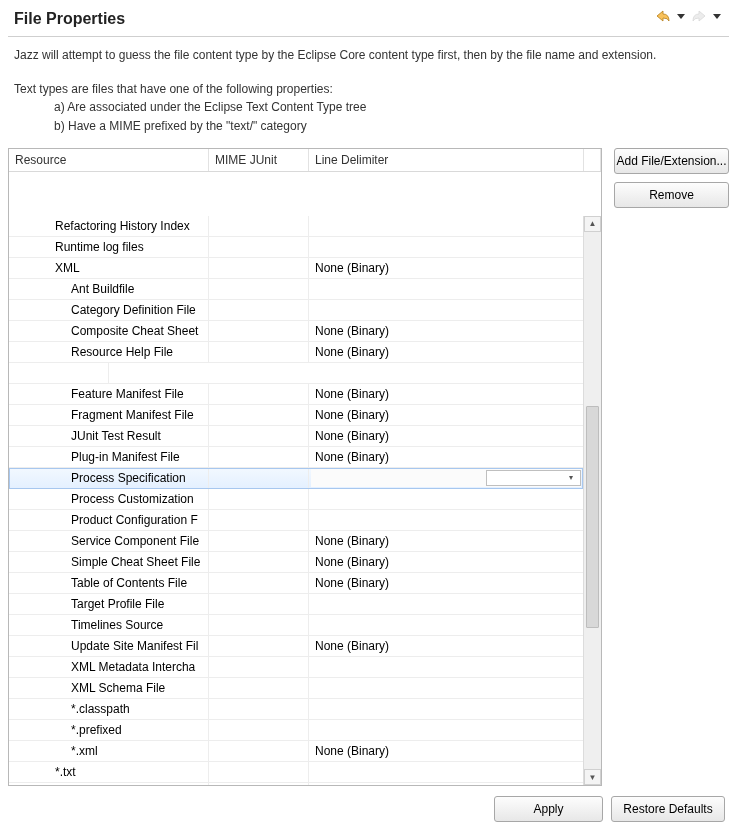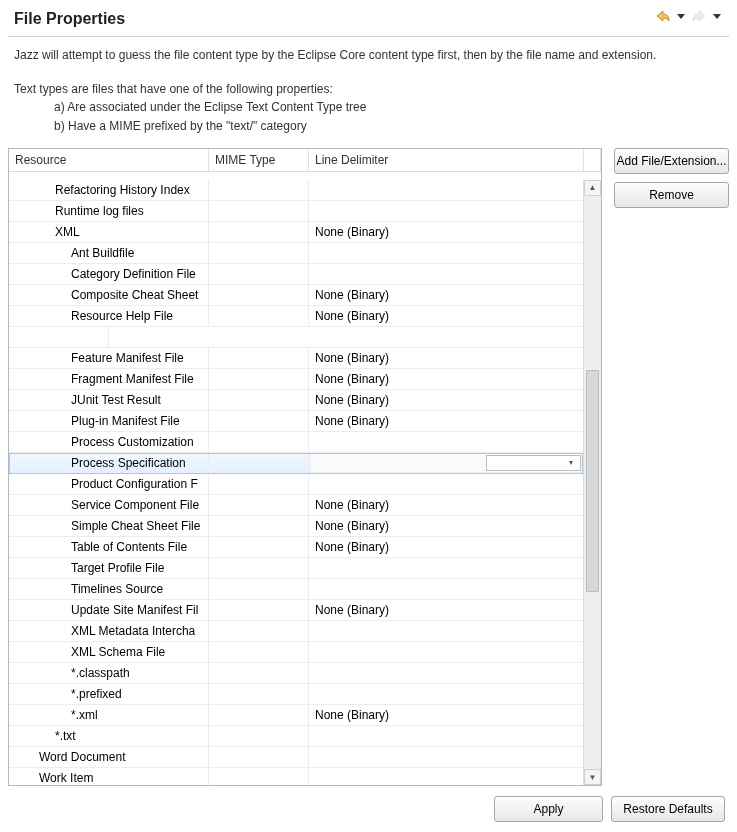--- a/index.html
+++ b/index.html
@@ -93,20 +93,21 @@
   }
   .th-resource { width: 200px; flex: 0 0 200px; }
   .th-mime     { width: 100px;  flex: 0 0 100px;  }
   .th-line     { flex: 1; }
   .th-scroll   { width: 17px; flex: 0 0 17px; border-right: none; }
 
   .tbody-scroll {
     flex: 1;
     display: flex;
     min-height: 0;
+    margin-top: 36px;
   }
   .tbody {
     flex: 1;
     overflow: hidden;
   }
   .fake-scroll {
     width: 17px;
     flex: 0 0 17px;
     background: #efefef;
     border-left: 1px solid #dcdcdc;
@@ -275,21 +276,21 @@
     <p>Jazz will attempt to guess the file content type by the Eclipse Core content type first, then by the file name and extension.</p>
     <p class="leadin">Text types are files that have one of the following properties:</p>
     <p class="sub">a) Are associated under the Eclipse Text Content Type tree</p>
     <p class="sub">b) Have a MIME prefixed by the "text/" category</p>
   </div>
 
   <div class="main-area">
     <div class="table-wrap">
       <div class="thead">
         <div class="th th-resource">Resource</div>
-        <div class="th th-mime">MIME Type</div>
+        <div class="th th-mime">MIME JUnit</div>
         <div class="th th-line">Line Delimiter</div>
         <div class="th th-scroll"></div>
       </div>
       <div class="tbody-scroll">
         <div class="tbody" id="tbody">
             <div class="row">
               <div class="cell c-res">
                 <span class="indent-1">Refactoring History Index</span>
               </div>
               <div class="cell c-mime"></div>
@@ -361,40 +362,40 @@
               </div>
               <div class="cell c-mime"></div>
               <div class="cell c-line">None (Binary)</div>
             </div>
             <div class="row">
               <div class="cell c-res">
                 <span class="indent-2">Plug-in Manifest File</span>
               </div>
               <div class="cell c-mime"></div>
               <div class="cell c-line">None (Binary)</div>
-            </div>
-            <div class="row">
-              <div class="cell c-res">
-                <span class="indent-2">Process Customization</span>
-              </div>
-              <div class="cell c-mime"></div>
-              <div class="cell c-line"></div>
             </div>
             <div class="row selected">
               <div class="cell c-res">
                 <span class="indent-2">Process Specification</span>
               </div>
               <div class="cell c-mime"></div>
               <div class="cell c-line">
                 <div class="combo">
                   <div class="inner-field">
                     <div class="dd">▾</div>
                   </div>
                 </div>
               </div>
+            </div>
+            <div class="row">
+              <div class="cell c-res">
+                <span class="indent-2">Process Customization</span>
+              </div>
+              <div class="cell c-mime"></div>
+              <div class="cell c-line"></div>
             </div>
             <div class="row">
               <div class="cell c-res">
                 <span class="indent-2">Product Configuration F</span>
               </div>
               <div class="cell c-mime"></div>
               <div class="cell c-line"></div>
             </div>
             <div class="row">
               <div class="cell c-res">

